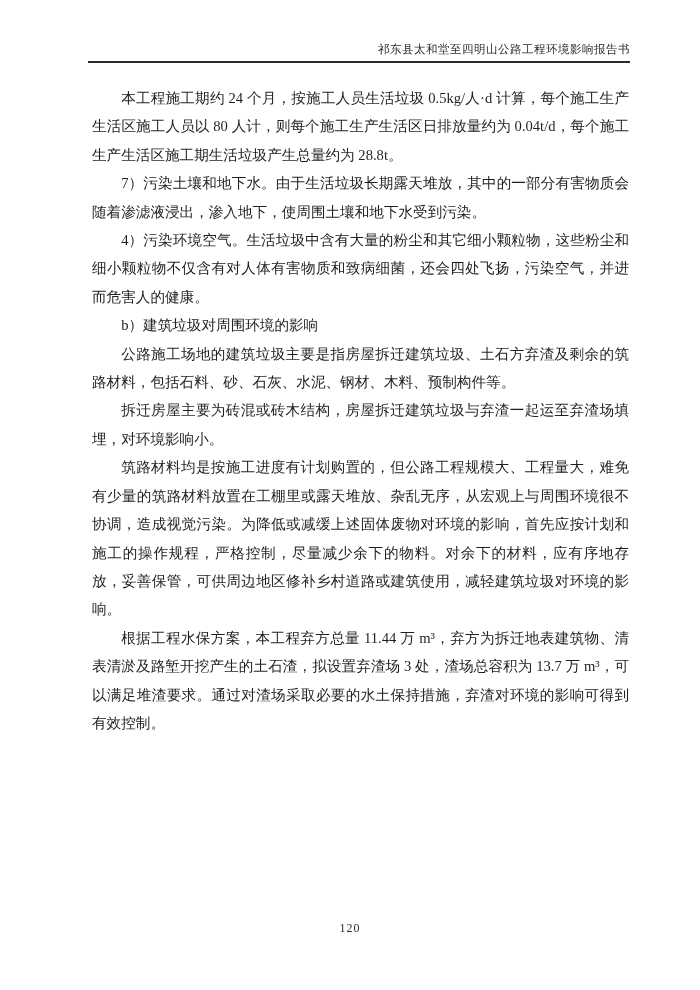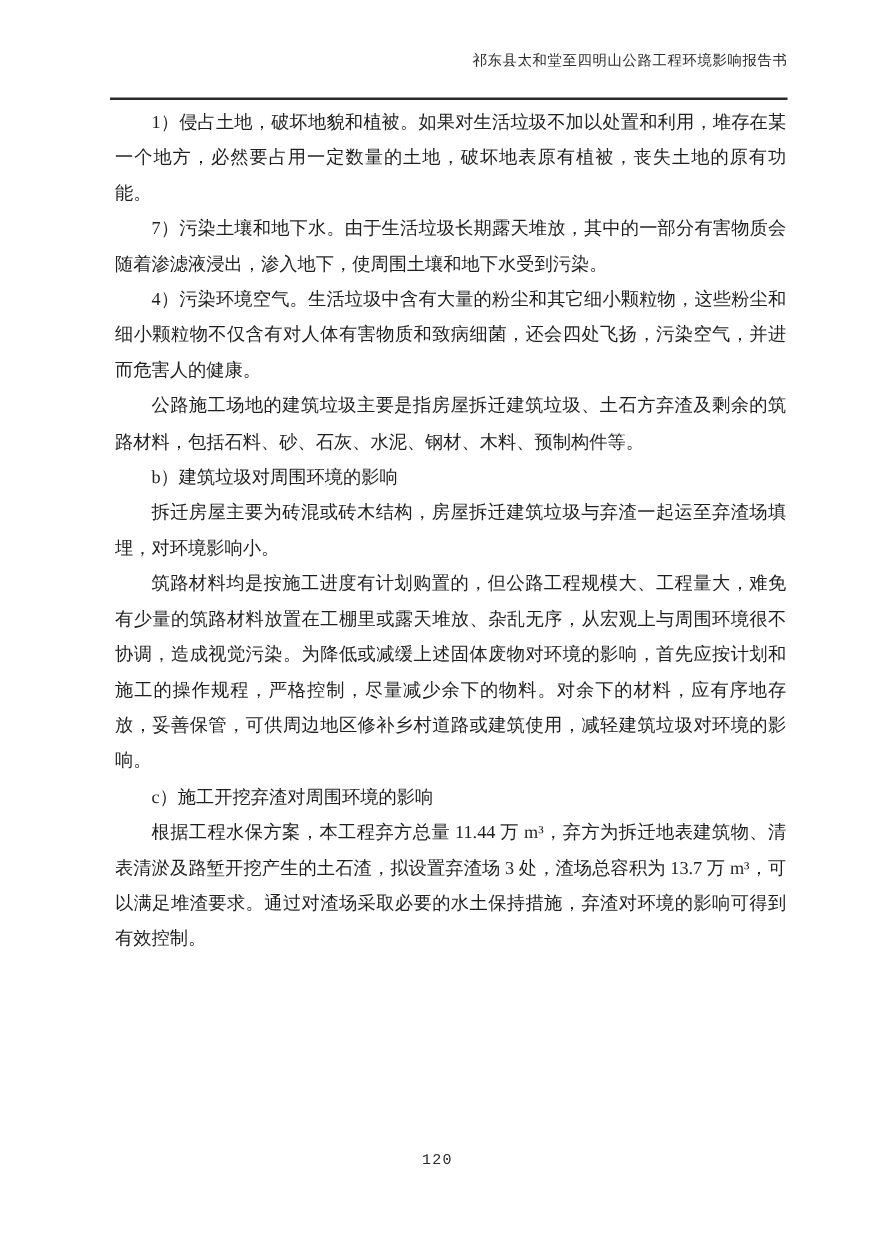--- a/index.html
+++ b/index.html
@@ -15,21 +15,21 @@
     font-family: "Liberation Serif", "DejaVu Serif", serif;
     color: #1f1f1f;
     overflow: hidden;
   }
   .header {
     position: absolute;
     left: 88px;
     top: 42px;
     width: 542px;
     border-bottom: 2px solid #2b2b2b;
-    padding-bottom: 21px;
+    padding-bottom: 4px;
   }
   .header-title {
     display: block;
     text-align: right;
     font-size: 11.5px;
     letter-spacing: 0.5px;
     color: #2b2b2b;
     line-height: 15px;
   }
   .body-text {
@@ -47,46 +47,44 @@
     margin: 0;
     padding: 0;
     text-indent: 2em;
   }
   .footer {
     position: absolute;
     left: 0;
     top: 918px;
     width: 700px;
     text-align: center;
-    font-family: Liberation Mono, monospace;
   }
   .page-number {
     font-size: 12px;
     color: #2b2b2b;
     letter-spacing: 1px;
   }
 </style>
 </head>
 <body>
 
 <div class="page">
 
   <div class="header">
     <span class="header-title">祁东县太和堂至四明山公路工程环境影响报告书</span>
   </div>
 
   <div class="body-text">
-    <p class="para">1）侵占土地，破坏地貌和植被。如果对生活垃圾不加以处置和利用，堆存在某一个地方，必然要占用一定数量的土地，破坏地表原有植被，丧失土地的原有功能。</p>
+    <p class="para">本工程施工期约 24 个月，按施工人员生活垃圾 0.5kg/人·d 计算，每个施工生产生活区施工人员以 80 人计，则每个施工生产生活区日排放量约为 0.04t/d，每个施工生产生活区施工期生活垃圾产生总量约为 28.8t。</p>
     <p class="para">7）污染土壤和地下水。由于生活垃圾长期露天堆放，其中的一部分有害物质会随着渗滤液浸出，渗入地下，使周围土壤和地下水受到污染。</p>
     <p class="para">4）污染环境空气。生活垃圾中含有大量的粉尘和其它细小颗粒物，这些粉尘和细小颗粒物不仅含有对人体有害物质和致病细菌，还会四处飞扬，污染空气，并进而危害人的健康。</p>
+    <p class="para">b）建筑垃圾对周围环境的影响</p>
     <p class="para">公路施工场地的建筑垃圾主要是指房屋拆迁建筑垃圾、土石方弃渣及剩余的筑路材料，包括石料、砂、石灰、水泥、钢材、木料、预制构件等。</p>
-    <p class="para">b）建筑垃圾对周围环境的影响</p>
     <p class="para">拆迁房屋主要为砖混或砖木结构，房屋拆迁建筑垃圾与弃渣一起运至弃渣场填埋，对环境影响小。</p>
     <p class="para">筑路材料均是按施工进度有计划购置的，但公路工程规模大、工程量大，难免有少量的筑路材料放置在工棚里或露天堆放、杂乱无序，从宏观上与周围环境很不协调，造成视觉污染。为降低或减缓上述固体废物对环境的影响，首先应按计划和施工的操作规程，严格控制，尽量减少余下的物料。对余下的材料，应有序地存放，妥善保管，可供周边地区修补乡村道路或建筑使用，减轻建筑垃圾对环境的影响。</p>
-    <p class="para">c）施工开挖弃渣对周围环境的影响</p>
     <p class="para">根据工程水保方案，本工程弃方总量 11.44 万 m³，弃方为拆迁地表建筑物、清表清淤及路堑开挖产生的土石渣，拟设置弃渣场 3 处，渣场总容积为 13.7 万 m³，可以满足堆渣要求。通过对渣场采取必要的水土保持措施，弃渣对环境的影响可得到有效控制。</p>
   </div>
 
   <div class="footer">
     <span class="page-number">120</span>
   </div>
 
 </div>
 
 </body></html>

